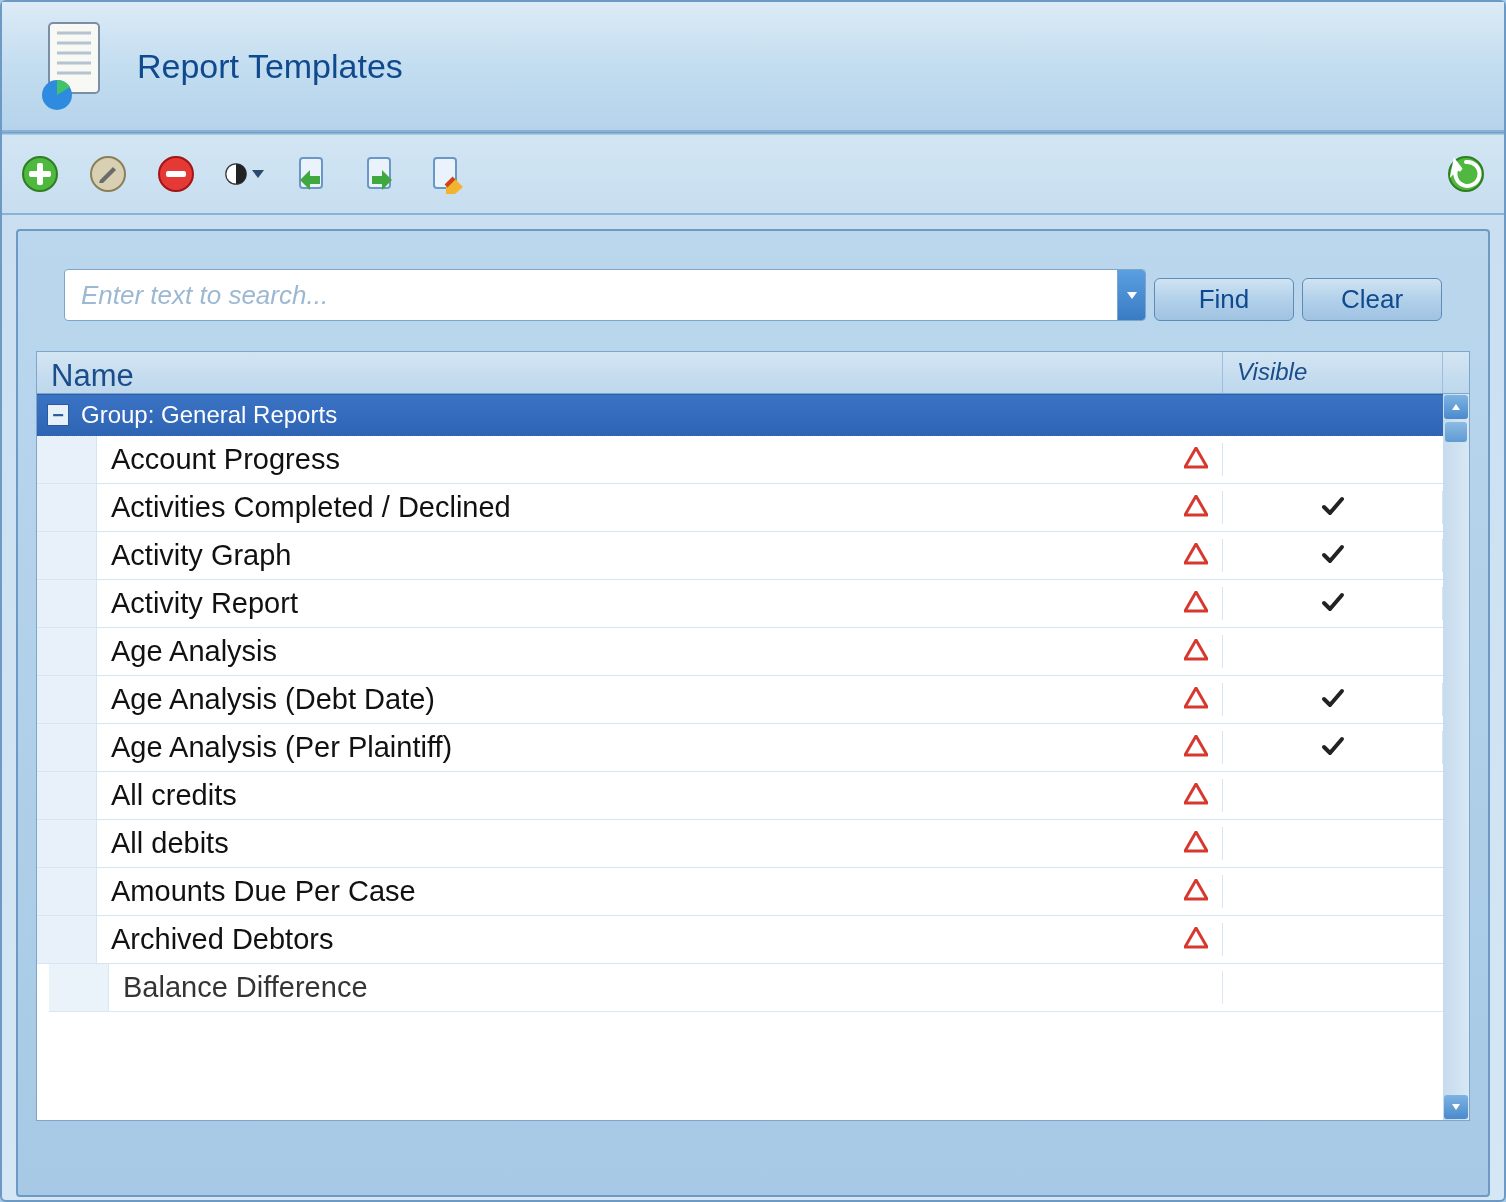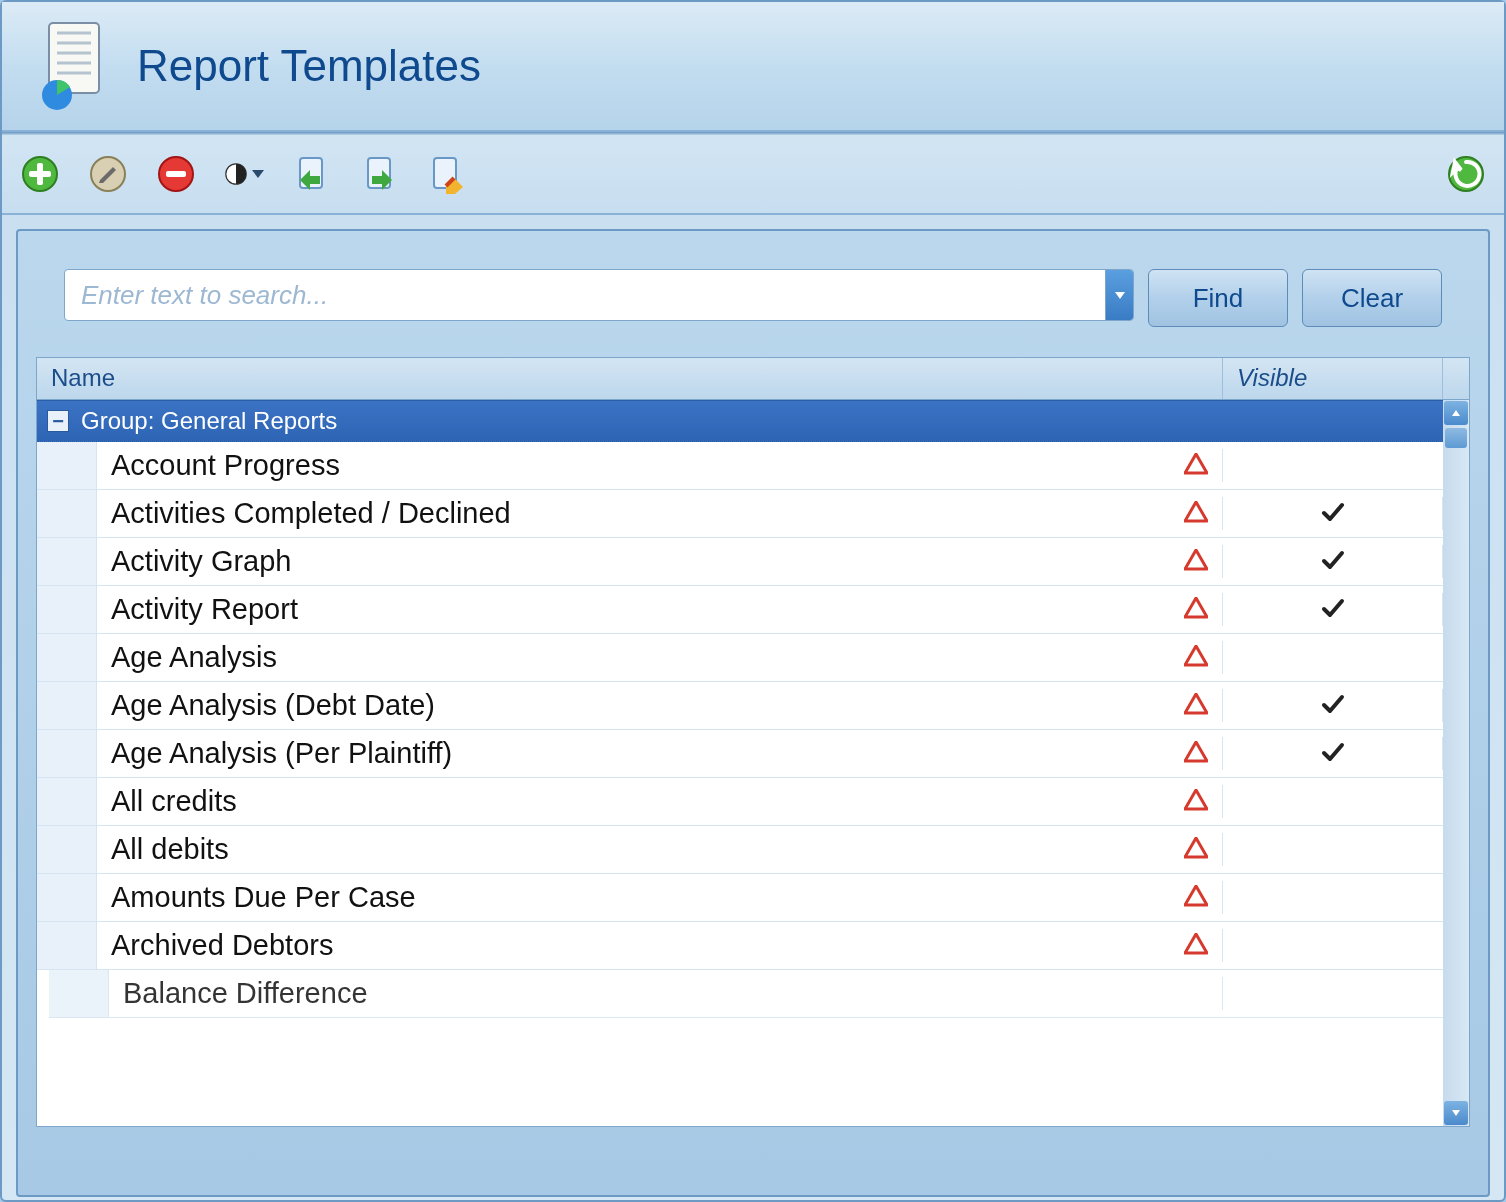--- a/index.html
+++ b/index.html
@@ -24,21 +24,21 @@
   align-items: center;
   padding: 0 35px;
   border-bottom: 2px solid #8ab2d6;
 }
 .title-icon {
   width: 75px;
   height: 90px;
   margin-right: 25px;
 }
 .title-text {
-  font-size: 44px;
+  font-size: 34px;
   color: #0f4a8f;
   font-weight: 400;
 }
 .separator-line {
   height: 3px;
   background: linear-gradient(180deg, #6894c0 0%, #b8d4ea 100%);
 }
 .toolbar {
   height: 80px;
   background: linear-gradient(180deg, #d2e5f3 0%, #c7def0 100%);
@@ -67,23 +67,23 @@
 .content {
   margin: 14px;
   background: linear-gradient(180deg, #bad7ed 0%, #a7c9e5 100%);
   border: 2px solid #6d9ac5;
   border-radius: 4px;
   padding: 18px;
   height: 968px;
 }
 .search-bar {
   display: flex;
-  gap: 14px;
+  gap: 8px;
   margin: 20px 28px 30px 28px;
-  align-items: flex-start;
+  align-items: flex-end;
 }
 .search-input-wrap {
   flex: 1;
   display: flex;
   background: #fff;
   border: 1px solid #7ea6cb;
   border-radius: 4px;
   height: 52px;
 }
 .search-input {
@@ -100,21 +100,21 @@
   width: 28px;
   background: linear-gradient(180deg, #5a9fe0 0%, #3a7cc4 100%);
   border-left: 1px solid #7ea6cb;
   display: flex;
   align-items: center;
   justify-content: center;
   border-radius: 0 3px 3px 0;
 }
 .search-dd svg { width: 14px; height: 14px; }
 .btn {
-  height: 58px;
+  height: 43px;
   min-width: 140px;
   background: linear-gradient(180deg, #cfe3f3 0%, #b2d0ea 50%, #a0c3e2 100%);
   border: 1px solid #5e8cb9;
   border-radius: 6px;
   font-size: 26px;
   color: #0f4a8f;
   cursor: pointer;
   padding: 0 32px;
 }
 .grid {
@@ -126,21 +126,21 @@
 }
 .grid-head {
   display: flex;
   background: linear-gradient(180deg, #d3e5f3 0%, #bdd7ec 100%);
   border-bottom: 1px solid #7ea6cb;
   height: 42px;
 }
 .col-name {
   flex: 1;
   padding: 6px 14px;
-  font-size: 24px;
+  font-size: 31px;
   color: #1a4d8a;
   border-right: 1px solid #9dbfdd;
 }
 .col-visible {
   width: 220px;
   padding: 6px 14px;
   font-size: 24px;
   color: #1a4d8a;
   border-right: 1px solid #9dbfdd;
   font-style: italic;

